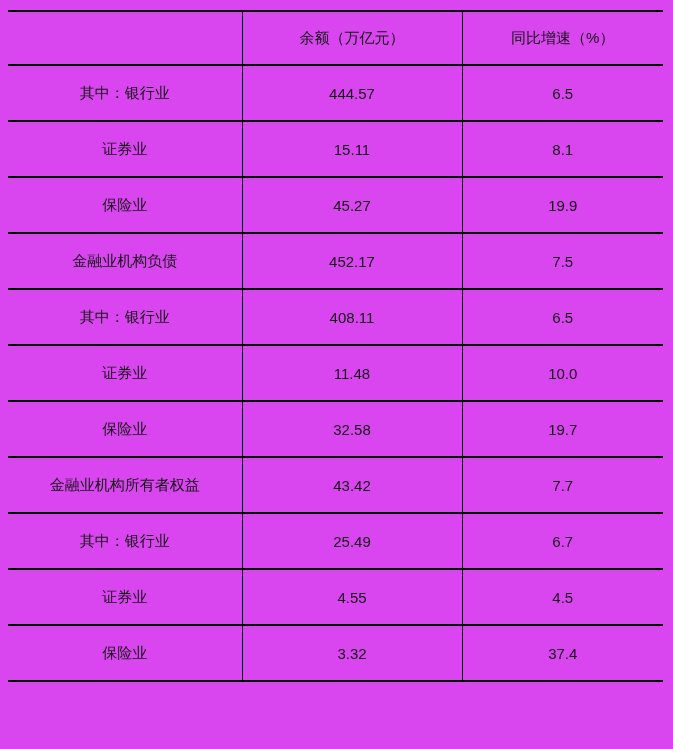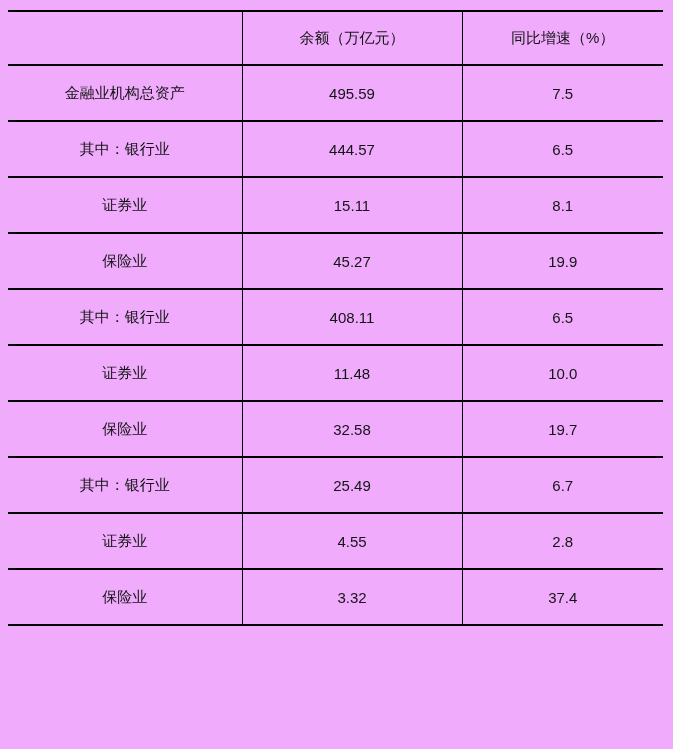--- a/index.html
+++ b/index.html
@@ -5,21 +5,21 @@
   html, body {
     margin: 0;
     padding: 0;
     background: #ffffff;
     font-family: "Liberation Sans", "DejaVu Sans", sans-serif;
   }
   .page {
     position: relative;
     width: 673px;
     height: 749px;
-    background: #f0abfc;
+    background: #d946ef;
     overflow: hidden;
   }
   .table-wrap {
     position: absolute;
     left: 8px;
     top: 10px;
   }
   table.fin-table {
     border-collapse: collapse;
     table-layout: fixed;
@@ -62,63 +62,68 @@
       </colgroup>
       <thead>
         <tr>
           <th></th>
           <th class="vline">余额（万亿元）</th>
           <th class="vline">同比增速（%）</th>
         </tr>
       </thead>
       <tbody>
         <tr>
-          <td>金融业机构总资产</td>
-          <td class="vline">495.59</td>
-          <td class="vline">7.5</td>
-        </tr>
-        <tr>
           <td>其中：银行业</td>
           <td class="vline">444.57</td>
           <td class="vline">6.5</td>
         </tr>
         <tr>
           <td>证券业</td>
           <td class="vline">15.11</td>
           <td class="vline">8.1</td>
         </tr>
         <tr>
           <td>保险业</td>
           <td class="vline">45.27</td>
           <td class="vline">19.9</td>
+        </tr>
+        <tr>
+          <td>金融业机构负债</td>
+          <td class="vline">452.17</td>
+          <td class="vline">7.5</td>
         </tr>
         <tr>
           <td>其中：银行业</td>
           <td class="vline">408.11</td>
           <td class="vline">6.5</td>
         </tr>
         <tr>
           <td>证券业</td>
           <td class="vline">11.48</td>
           <td class="vline">10.0</td>
         </tr>
         <tr>
           <td>保险业</td>
           <td class="vline">32.58</td>
           <td class="vline">19.7</td>
         </tr>
         <tr>
+          <td>金融业机构所有者权益</td>
+          <td class="vline">43.42</td>
+          <td class="vline">7.7</td>
+        </tr>
+        <tr>
           <td>其中：银行业</td>
           <td class="vline">25.49</td>
           <td class="vline">6.7</td>
         </tr>
         <tr>
           <td>证券业</td>
           <td class="vline">4.55</td>
-          <td class="vline">2.8</td>
+          <td class="vline">4.5</td>
         </tr>
         <tr>
           <td>保险业</td>
           <td class="vline">3.32</td>
           <td class="vline">37.4</td>
         </tr>
       </tbody>
     </table>
   </div>
 </div>

